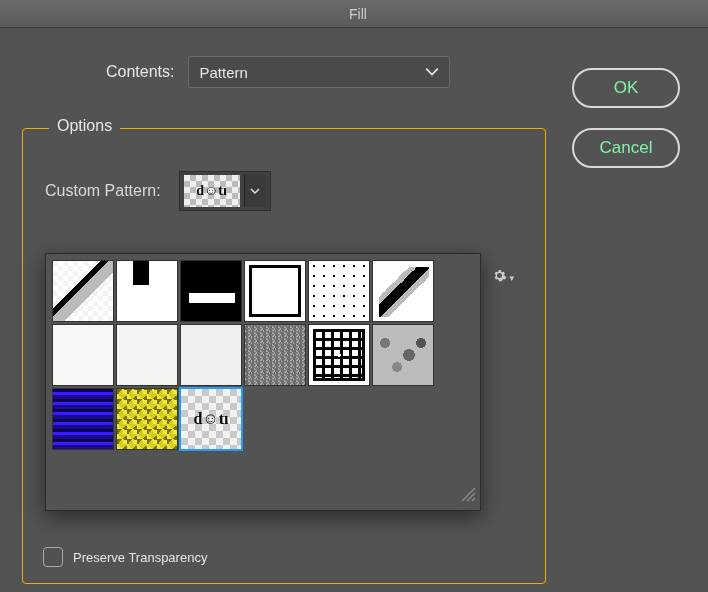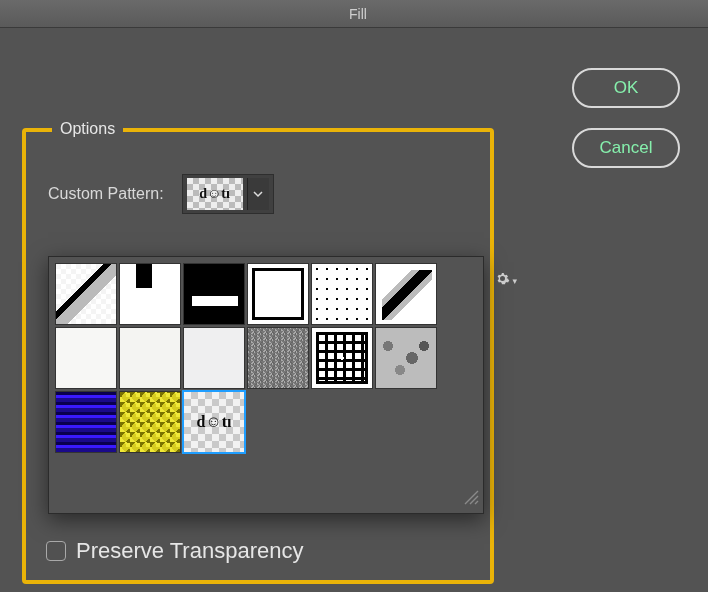--- a/index.html
+++ b/index.html
@@ -53,22 +53,22 @@
     display: flex; align-items: center; justify-content: center;
     color: #86efac; font-size: 17px;
     background: transparent;
   }
   .btn-ok { top: 40px; }
   .btn-cancel { top: 100px; }
 
   .options-group {
     position: absolute;
     left: 22px; top: 100px;
-    width: 472px; height: 456px;
-    border: 4px solid #eab308;
+    width: 524px; height: 456px;
+    border: 1px solid #eab308;
     border-radius: 4px;
     padding: 24px 18px 16px 18px;
     background: #535353;
   }
   .options-legend {
     position: absolute;
     top: -12px; left: 26px;
     background: #535353;
     padding: 0 8px;
     color: #e7e7e7; font-size: 16px;
@@ -129,21 +129,21 @@
   .resize-grip {
     position: absolute; right: 4px; bottom: 4px;
     color: #777;
   }
   .resize-grip svg { width:18px; height:18px; }
 
   .preserve-row {
     position: absolute;
     left: 20px; bottom: 16px;
     display: flex; align-items: center; gap: 10px;
-    color: #e6e6e6; font-size: 22px;
+    color: #e6e6e6; font-size: 13px;
   }
   .checkbox {
     width: 20px; height: 20px;
     border: 1.5px solid #a9a9a9;
     border-radius: 4px;
     background: #515151;
   }
 
   
   .p-diag {
@@ -203,20 +203,31 @@
     color:#0a0a0a;font-family:Georgia,serif;font-weight:bold;font-size:16px;
   }
 </style>
 </head>
 <body>
 
 <div class="titlebar">Fill</div>
 
 <div class="client">
 
+  <div class="row-contents">
+    <span class="label-right">Contents:</span>
+    <div class="select">
+      <span>Pattern</span>
+      <span>
+        <svg viewBox="0 0 12 12">
+            <path d="M1 4l5 5 5-5" fill="none" stroke="#e7e7e7" stroke-width="1.5"></path>
+          </svg>
+      </span>
+    </div>
+  </div>
 
   <button class="btn btn-ok">OK</button>
   <button class="btn btn-cancel">Cancel</button>
 
   <div class="options-group">
     <div class="options-legend">Options</div>
 
     <div class="row-custom">
       <span>Custom Pattern:</span>
       <div class="pattern-picker">

